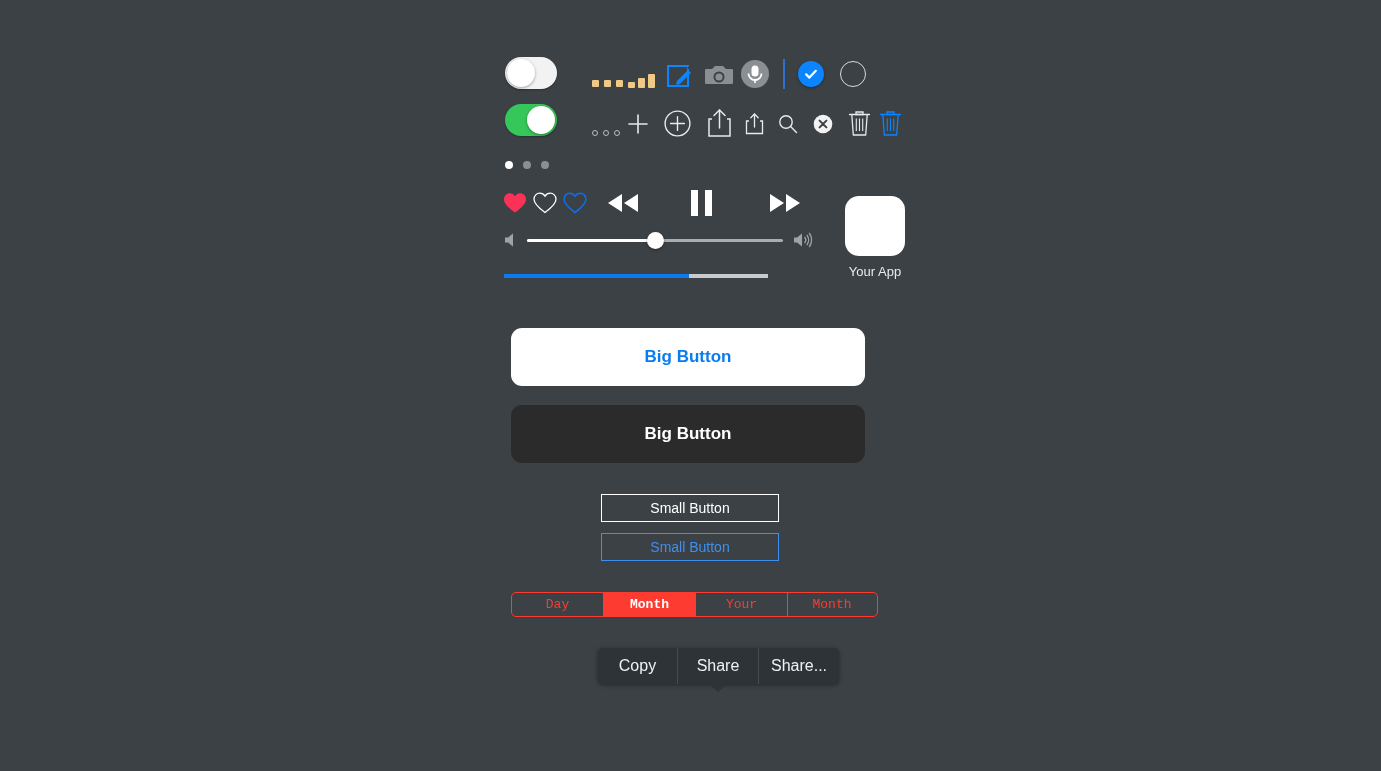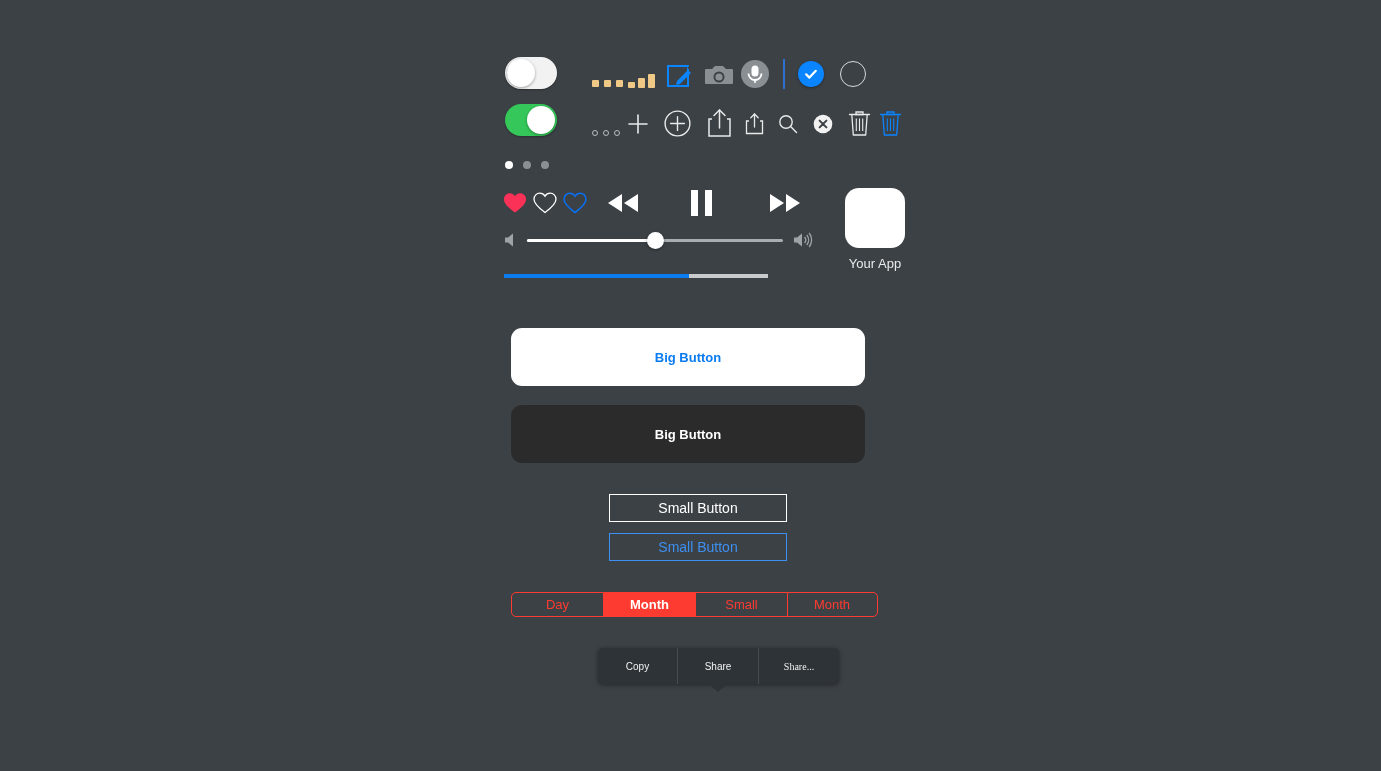--- a/index.html
+++ b/index.html
@@ -82,56 +82,56 @@
 
   
   .appicon-wrap { position: absolute; text-align: center; }
   .appicon { width: 60px; height: 60px; border-radius: 14px; background: #ffffff; }
   .appicon-label { margin-top: 8px; font-size: 13px; color: #e8eaeb; }
 
   
   .bigbtn {
     position: absolute; width: 354px; height: 58px; border-radius: 11px;
     display: flex; align-items: center; justify-content: center;
-    font-size: 13px; font-weight: bold; border: none; cursor: pointer;
+    font-size: 17px; font-weight: bold; border: none; cursor: pointer;
   }
   .bigbtn.light { background: #ffffff; color: #0a7cf0; }
   .bigbtn.dark { background: #2b2b2b; color: #ffffff; }
 
   
   .smallbtn {
     position: absolute; width: 178px; height: 28px;
     display: flex; align-items: center; justify-content: center;
-    font-size: 14px; background: transparent; cursor: pointer; margin-left: 8px;
+    font-size: 14px; background: transparent; cursor: pointer;
   }
   .smallbtn.white { border: 1.3px solid #ffffff; color: #ffffff; }
   .smallbtn.blue { border: 1.3px solid #3e90f0; color: #3e90f0; }
 
   
   .segmented {
     position: absolute; display: flex; height: 25px;
-    border: 1.3px solid #fe3b30; border-radius: 5px; overflow: hidden;
+    border: 1.3px solid #fe3b30; border-radius: 5px; overflow: hidden; font-family: Liberation Mono, monospace;
   }
   .segmented .seg {
     display: flex; align-items: center; justify-content: center;
     font-size: 13px; color: #fe3b30; background: transparent;
     border-right: 1.3px solid #fe3b30; cursor: pointer;
   }
   .segmented .seg:last-child { border-right: none; }
   .segmented .seg.active { background: #fe3b30; color: #ffffff; font-weight: bold; }
 
   
   .ctxmenu {
     position: absolute; display: flex; height: 36px;
     background: #2e3337; border-radius: 5px;
     box-shadow: 0 1px 4px rgba(0,0,0,.4);
   }
   .ctxmenu .mi {
     display: flex; align-items: center; justify-content: center;
-    padding: 0 14px; font-size: 10px; color: #f0f1f2;
+    padding: 0 14px; font-size: 16px; color: #f0f1f2;
     border-right: 1px solid #474c50; cursor: pointer;
   }
   .ctxmenu .mi:last-child { border-right: none; }
   .ctx-arrow {
     position: absolute; width: 0; height: 0;
     border-left: 10px solid transparent; border-right: 10px solid transparent;
     border-top: 9px solid #2e3337;
   }
 </style>
 </head>
@@ -323,38 +323,38 @@
         <path d="M13.8 3 a8 8 0 0 1 0 10" fill="none" stroke="#9ea3a7" stroke-width="1.3"></path>
         <path d="M16.2 1 a11.5 11.5 0 0 1 0 14" fill="none" stroke="#9ea3a7" stroke-width="1.3"></path>
       </svg>
     </span>
   </div>
 
   <div class="progress" style="left:504px; top:274px;">
     <span class="pfill" style="width:70%"></span>
   </div>
 
-  <div class="appicon-wrap" style="left:845px; top:188px;">
+  <div class="appicon-wrap" style="left:845px; top:196px;">
     <div class="appicon"></div>
     <div class="appicon-label">Your App</div>
   </div>
 
   <button class="bigbtn light" style="left:511px; top:328px;">Big Button</button>
   <button class="bigbtn dark" style="left:511px; top:405px;">Big Button</button>
 
   <button class="smallbtn white" style="left:601px; top:494px;">Small Button</button>
   <button class="smallbtn blue" style="left:601px; top:533px;">Small Button</button>
 
   <div class="segmented" style="left:511px; top:592px; width:367px;">
     <div class="seg" style="width:92px;">Day</div>
     <div class="seg active" style="width:92px;">Month</div>
-    <div class="seg" style="width:92px;">Small</div>
+    <div class="seg" style="width:92px;">Your</div>
     <div class="seg" style="width:88px;">Month</div>
   </div>
 
   <div class="ctxmenu" style="left:598px; top:648px;">
     <div class="mi" style="width:80px; padding:0;">Copy</div>
     <div class="mi" style="width:81px; padding:0;">Share</div>
-    <div class="mi" style="width:80px; padding:0;font-family:Liberation Serif, serif;">Share...</div>
+    <div class="mi" style="width:80px; padding:0;">Share...</div>
   </div>
   <span class="ctx-arrow" style="left:708px; top:683px;"></span>
 
 </div>
 
 </body></html>

